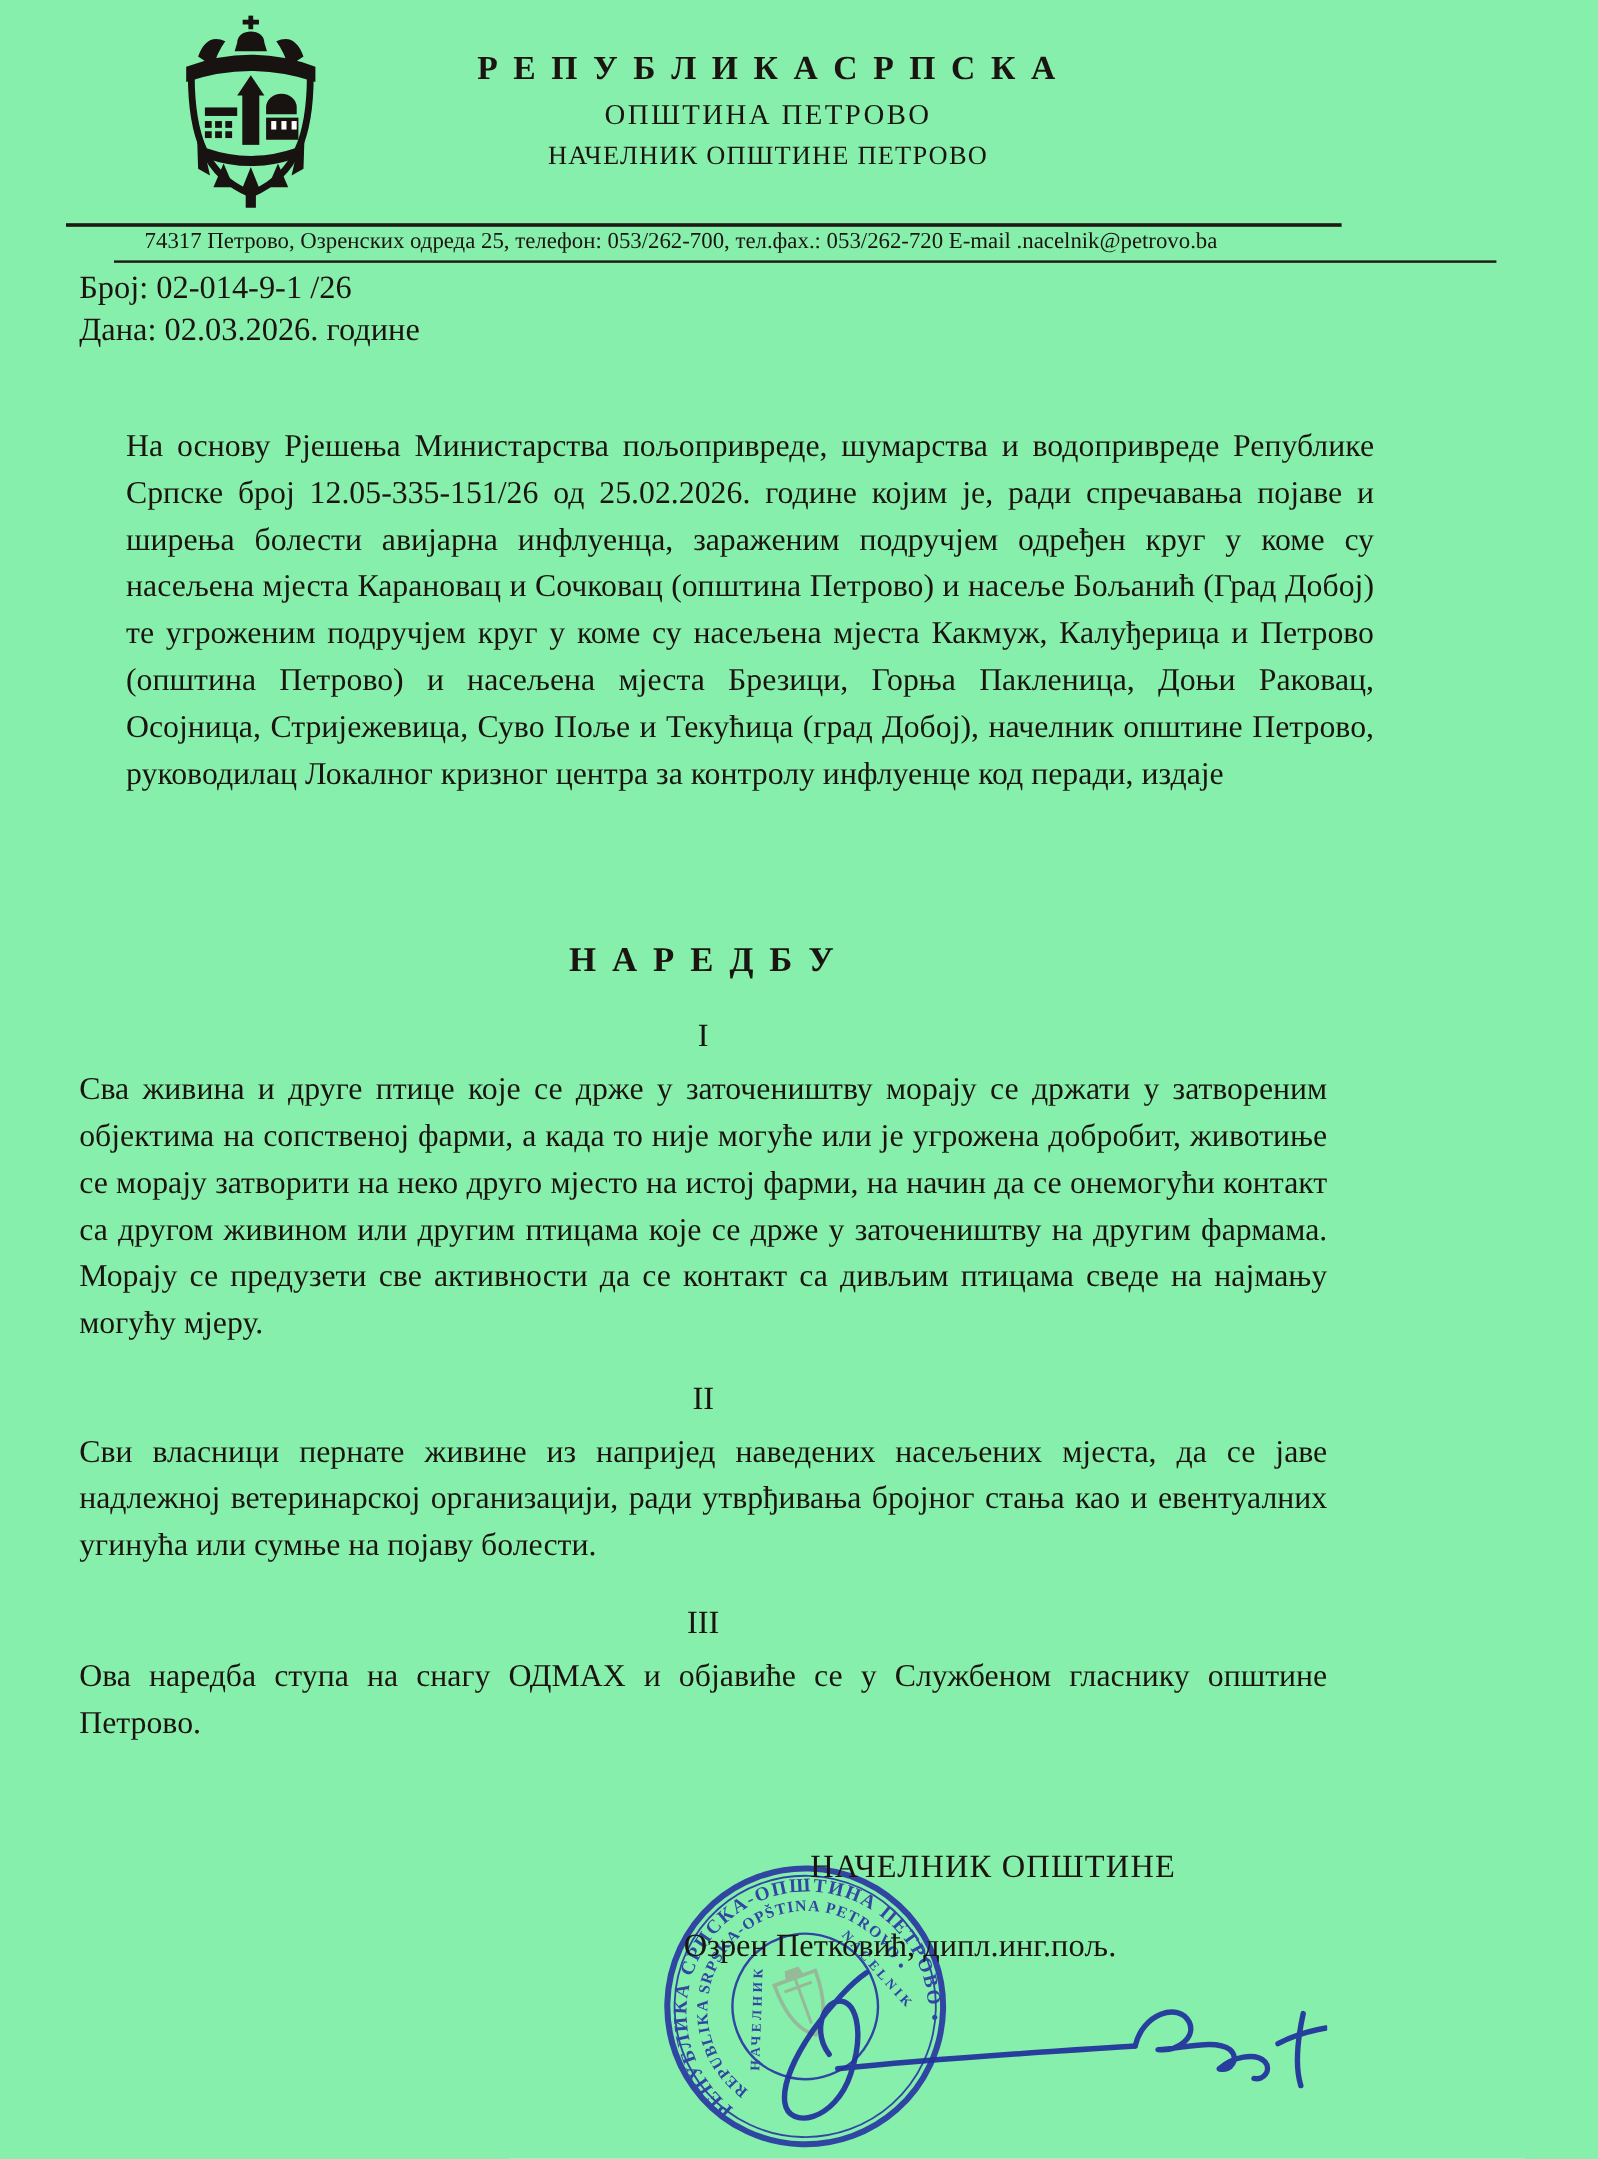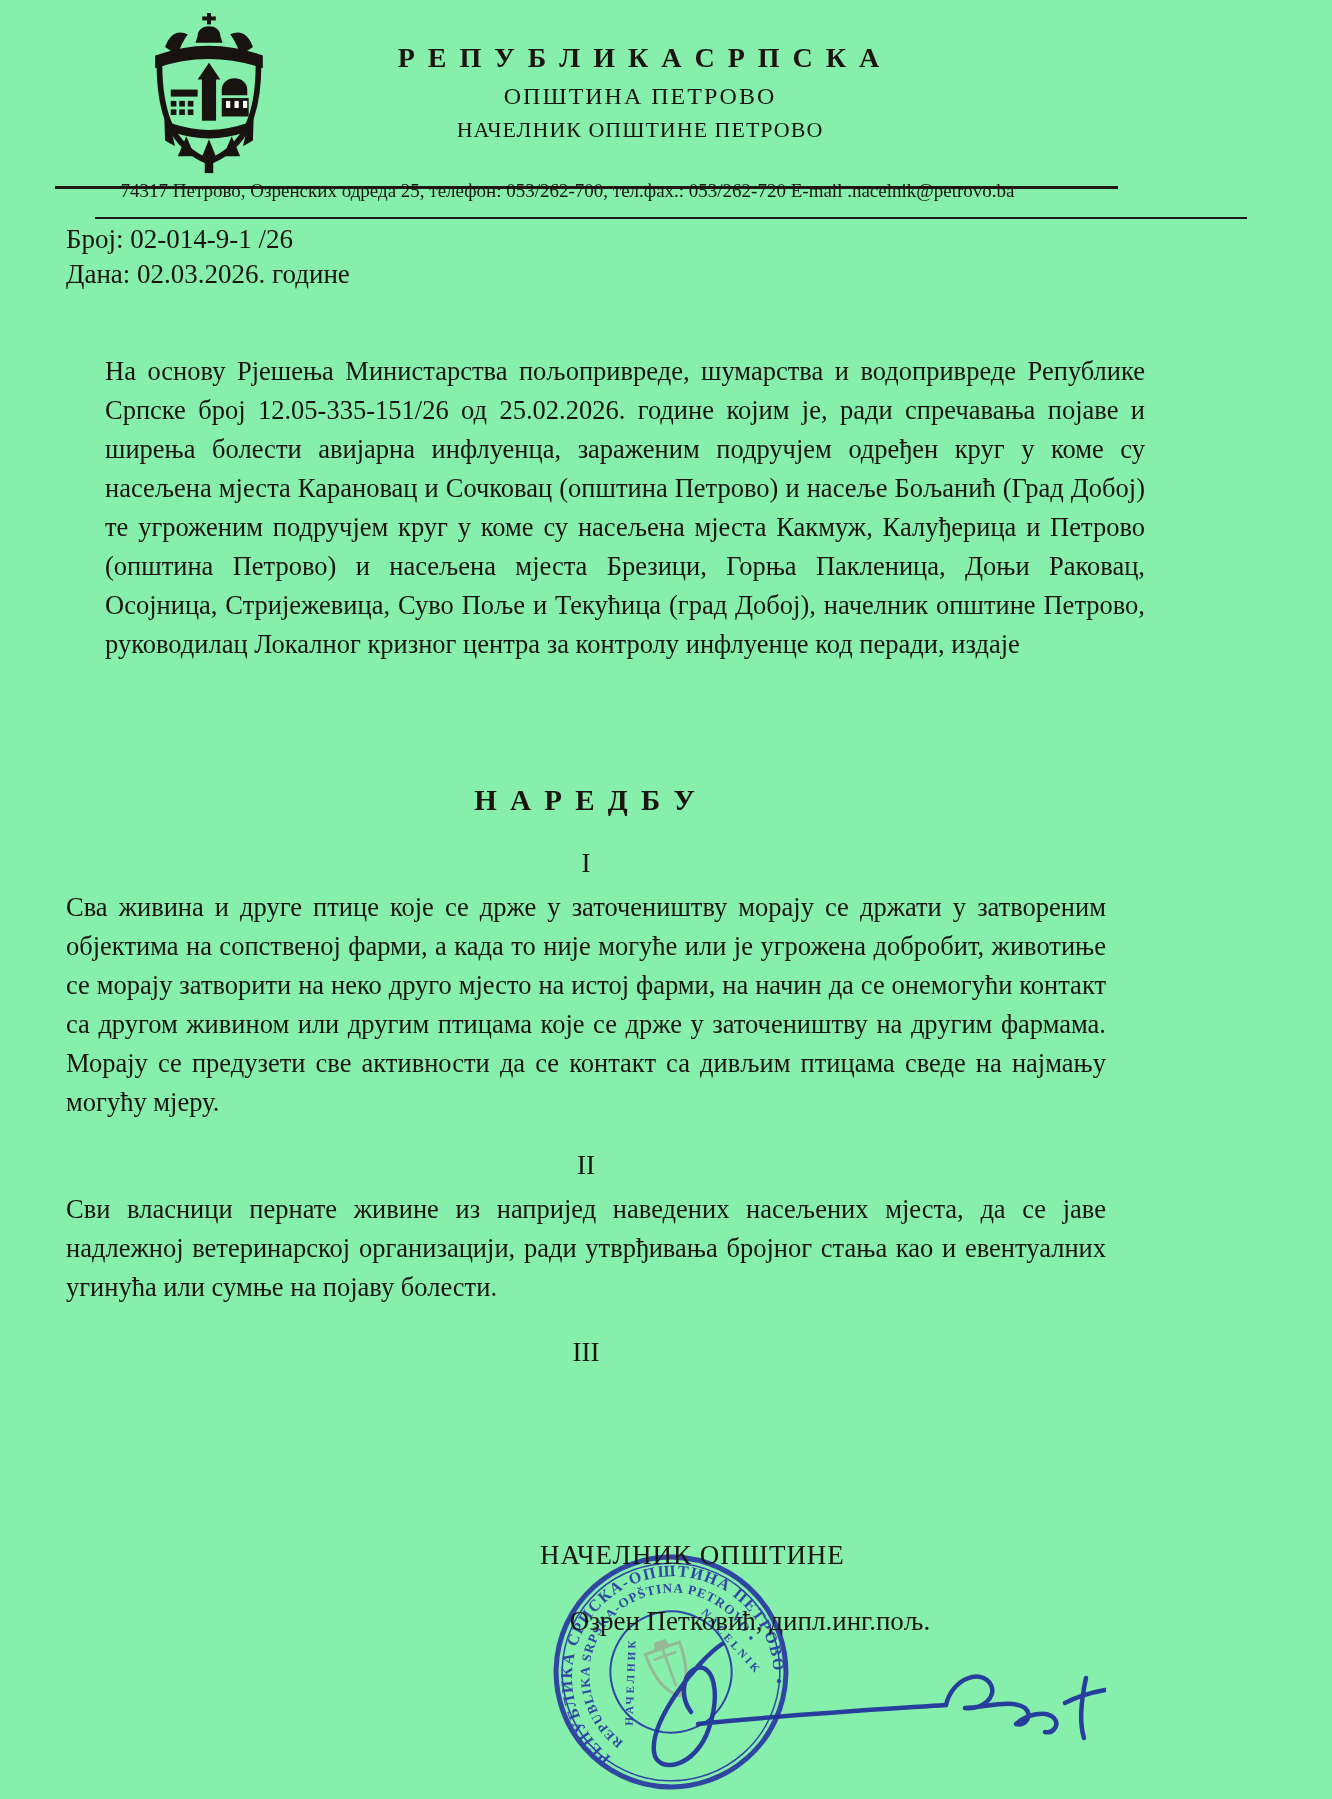--- a/index.html
+++ b/index.html
@@ -11,34 +11,34 @@
     color:#1c1410;
     font-family:"Liberation Serif","DejaVu Serif",serif;
     overflow:hidden;
   }
   .emblem{position:absolute;left:124px;top:12px;width:170px;height:165px;z-index:2;}
   .head{position:absolute;left:310px;top:42px;width:660px;text-align:center;z-index:2;}
   .head-republic{font-size:28px;font-weight:bold;letter-spacing:3px;}
   .head-muni{font-size:24px;margin-top:9px;letter-spacing:2px;}
   .head-office{font-size:22px;margin-top:7px;letter-spacing:1px;}
   .rule-top{position:absolute;left:55px;top:186px;width:1063px;height:3px;background:#201812;z-index:2;}
-  .address{position:absolute;left:60px;top:180px;width:1015px;text-align:center;font-size:19px;z-index:2;}
+  .address{position:absolute;left:60px;top:191px;width:1015px;text-align:center;font-size:19px;z-index:2;}
   .rule-bottom{position:absolute;left:95px;top:217px;width:1152px;height:2px;background:#201812;z-index:2;}
   .ref{position:absolute;left:66px;top:222px;font-size:27px;line-height:35px;z-index:2;}
   .bodytext{
     font-size:26.5px;line-height:39px;text-align:justify;
     width:1040px;left:66px;position:absolute;z-index:2;
   }
   .preamble{top:352px;margin-left:39px;}
   .order-title{position:absolute;left:66px;top:784px;width:1040px;text-align:center;
     font-weight:bold;font-size:29px;letter-spacing:3px;z-index:2;}
   .sec-num{position:absolute;left:66px;width:1040px;text-align:center;font-size:27px;z-index:2;}
   #num-1{top:848px;} #num-2{top:1150px;} #num-3{top:1337px;}
   #sec-1{top:888px;} #sec-2{top:1190px;} #sec-3{top:1377px;}
-  .sign-title{position:absolute;left:540px;top:1540px;width:440px;text-align:left;
+  .sign-title{position:absolute;left:540px;top:1540px;width:440px;text-align:right;
     font-size:27px;letter-spacing:1px;z-index:4;}
   .sign-name{position:absolute;left:520px;top:1606px;width:460px;text-align:center;
     font-size:27px;z-index:4;}
   .stamp{position:absolute;left:536px;top:1546px;width:270px;height:252px;
     transform:rotate(-20deg);opacity:.93;z-index:3;}
   .stamp text{font-family:"Liberation Serif","DejaVu Serif",serif;}
   .signature{position:absolute;left:594px;top:1626px;width:512px;height:168px;z-index:5;}
 </style>
 </head>
 <body>
@@ -108,20 +108,21 @@
 
   <div class="order-title">Н А Р Е Д Б У</div>
 
   <div class="sec-num" id="num-1">I</div>
   <div class="bodytext" id="sec-1">Сва живина и друге птице које се држе у заточеништву морају се држати у затвореним објектима на сопственој фарми, а када то није могуће или је угрожена добробит, животиње се морају затворити на неко друго мјесто на истој фарми, на начин да се онемогући контакт са другом живином или другим птицама које се држе у заточеништву на другим фармама. Морају се предузети све активности да се контакт са дивљим птицама сведе на најмању могућу мјеру.</div>
 
   <div class="sec-num" id="num-2">II</div>
   <div class="bodytext" id="sec-2">Сви власници пернате живине из напријед наведених насељених мјеста, да се јаве надлежној ветеринарској организацији, ради утврђивања бројног стања као и евентуалних угинућа или сумње на појаву болести.</div>
 
   <div class="sec-num" id="num-3">III</div>
+  <div class="bodytext" id="sec-3">Ова наредба ступа на снагу ОДМАХ и објавиће се у Службеном гласнику општине Петрово.</div>
 
   <div class="sign-title">НАЧЕЛНИК ОПШТИНЕ</div>
   <div class="sign-name">Озрен Петковић, дипл.инг.пољ.</div>
 
   <svg class="stamp" viewBox="0 0 260 250">
     <defs>
       <path id="ringOuter" d="M45.6,184 A100,100 0 1 1 214.4,184 A100,100 0 0 1 45.6,184"></path>
       <path id="ringInner" d="M62,174 A82,82 0 1 1 198,174 A82,82 0 0 1 62,174"></path>
     </defs>
     <g stroke="#2b3aa3" fill="none">

